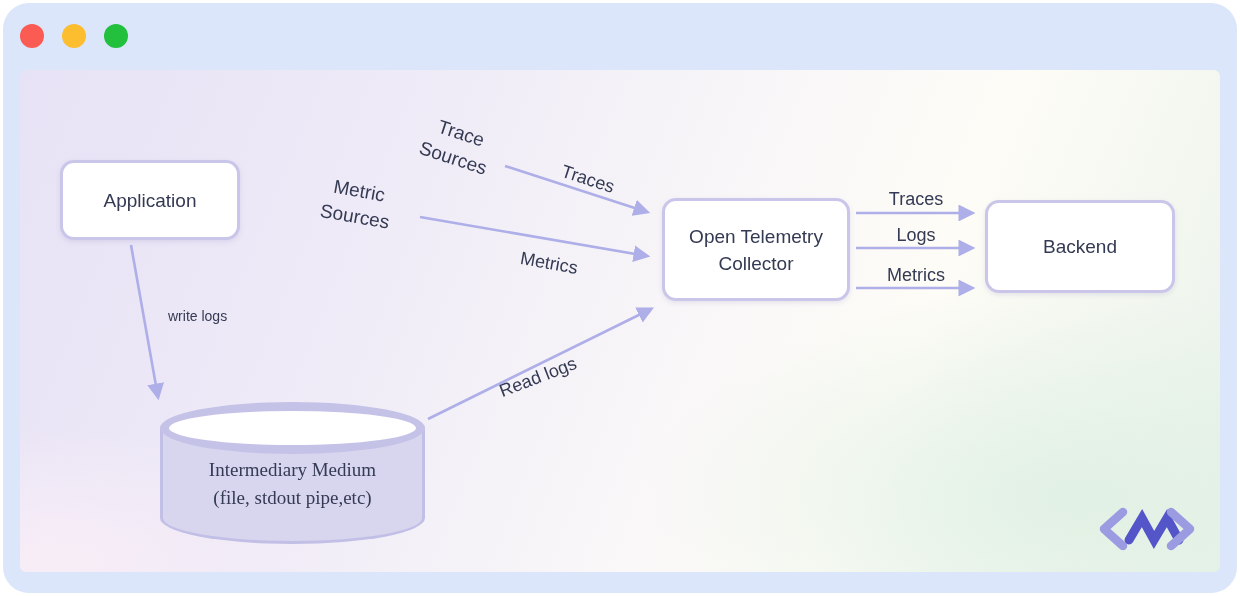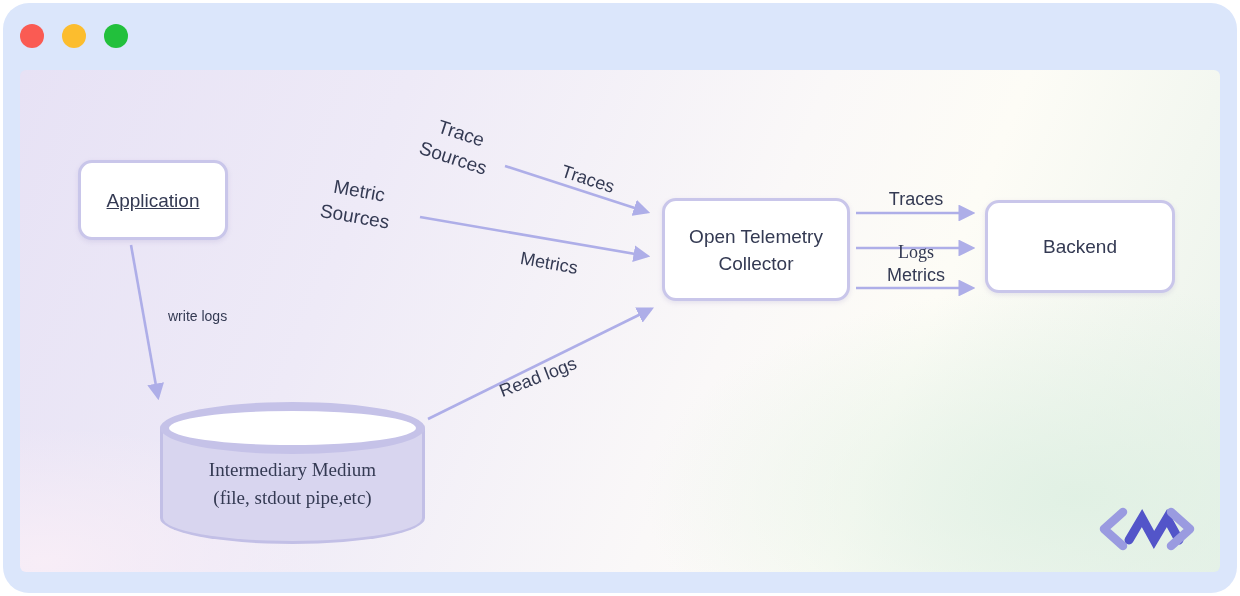--- a/index.html
+++ b/index.html
@@ -20,21 +20,21 @@
       radial-gradient(ellipse 60% 70% at 88% 85%, rgba(223,240,227,.9) 0%, rgba(223,240,227,0) 60%),
       radial-gradient(ellipse 40% 45% at 2% 98%, rgba(249,238,247,.9) 0%, rgba(249,238,247,0) 60%),
       linear-gradient(112deg, #e7e2f5 0%, #eeeaf7 28%, #faf8f8 58%, #fdfcf6 72%, #e9f2ea 100%);
   }
   .node {
     position:absolute; background:#ffffff; border:3px solid #c9c6ea;
     border-radius:14px; display:flex; align-items:center; justify-content:center;
     text-align:center; font-size:19px; line-height:27px; white-space:pre-line;
     box-shadow:0 2px 5px rgba(140,130,190,.18);
   }
-  .app-box  { left:58px;  top:90px;  width:150px; height:80px;text-decoration:underline;  }
+  .app-box  { left:40px;  top:90px;  width:180px; height:80px;  }
   .col-box  { left:642px; top:128px; width:188px; height:103px; }
   .bk-box   { left:965px; top:130px; width:190px; height:93px; }
   .cyl-body {
     position:absolute; left:140px; top:358px; width:265px; height:116px;
     background:#d8d5ef; border:3px solid #c2bfe6; border-top:none;
     border-radius:0 0 50% 50% / 0 0 26px 26px;
   }
   .cyl-top {
     position:absolute; left:140px; top:332px; width:265px; height:52px;
     background:#ffffff; border:9px solid #c5c2e8; border-radius:50%;
@@ -92,21 +92,21 @@
     <div class="elabel" style="left:372px; top:50px; width:130px; font-size:19px; transform:rotate(18deg);">Trace
 Sources</div>
     <div class="elabel" style="left:272px; top:108px; width:130px; font-size:19px; transform:rotate(10deg);">Metric
 Sources</div>
 
     <div class="elabel" style="left:518px; top:96px; width:100px; transform:rotate(18deg);">Traces</div>
     <div class="elabel" style="left:479px; top:180px; width:100px; transform:rotate(10deg);">Metrics</div>
     <div class="elabel" style="left:148px; top:233px; width:110px; font-size:14px; text-align:left;">write logs</div>
     <div class="elabel" style="left:458px; top:294px; width:120px; transform:rotate(-21deg);">Read logs</div>
     <div class="elabel" style="left:836px; top:116px; width:120px;">Traces</div>
-    <div class="elabel" style="left:836px; top:169px; width:120px;font-family:Liberation Serif, serif;">Logs</div>
+    <div class="elabel" style="left:836px; top:152px; width:120px;">Logs</div>
     <div class="elabel" style="left:836px; top:192px; width:120px;">Metrics</div>
 
     <svg class="logo" viewBox="0 0 108 48">
       <path d="M30,7 L11,24 L30,41" fill="none" stroke="#9a9be0" stroke-width="8.5" stroke-linecap="round" stroke-linejoin="round"></path>
       <path d="M36,35 L49,13 L61,35 L74,13 L86,35" fill="none" stroke="#5355c9" stroke-width="9" stroke-linecap="round" stroke-linejoin="miter"></path>
       <path d="M78,7 L97,24 L78,41" fill="none" stroke="#9a9be0" stroke-width="8.5" stroke-linecap="round" stroke-linejoin="round"></path>
     </svg>
 
   </div>
 </div>

